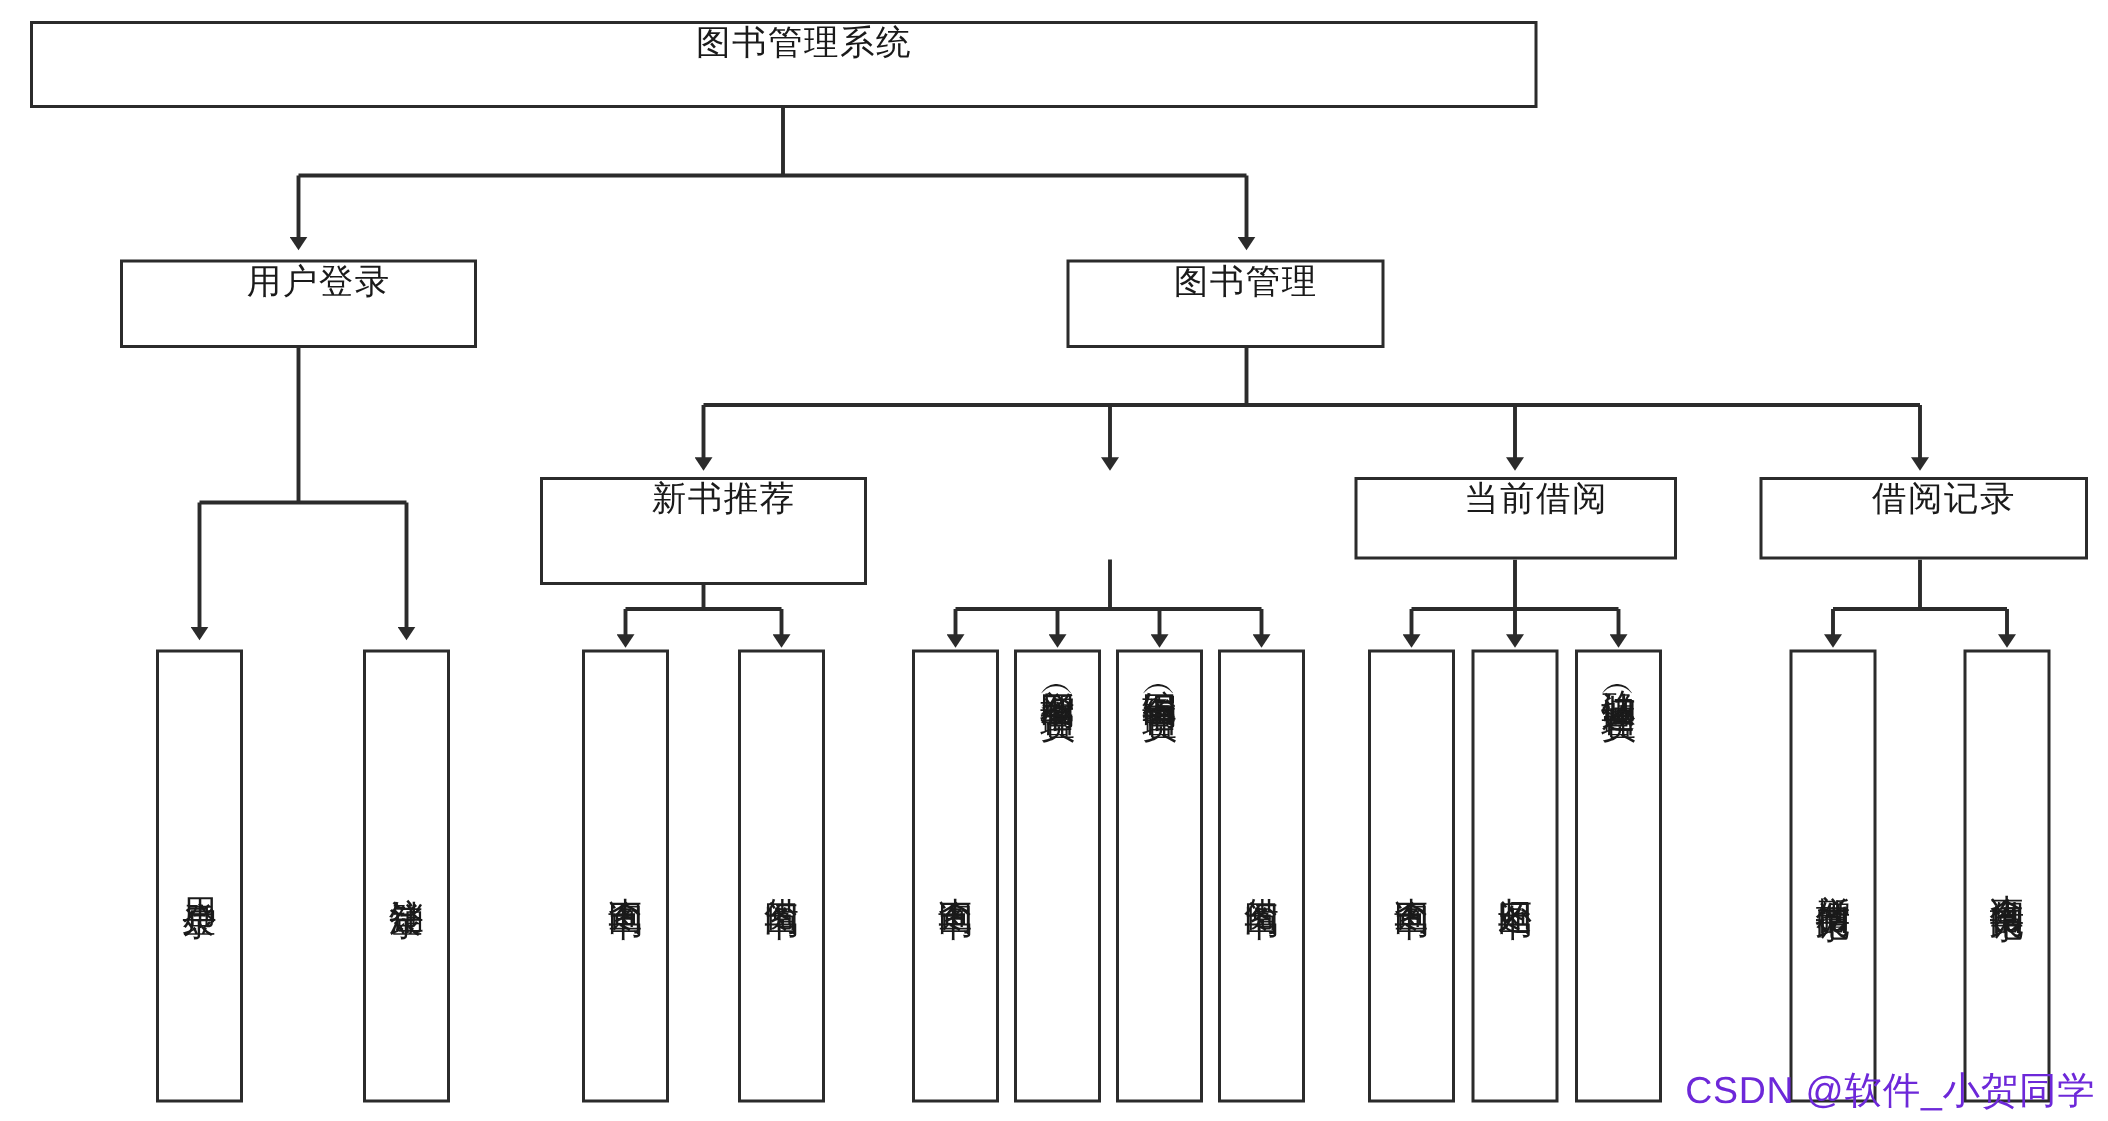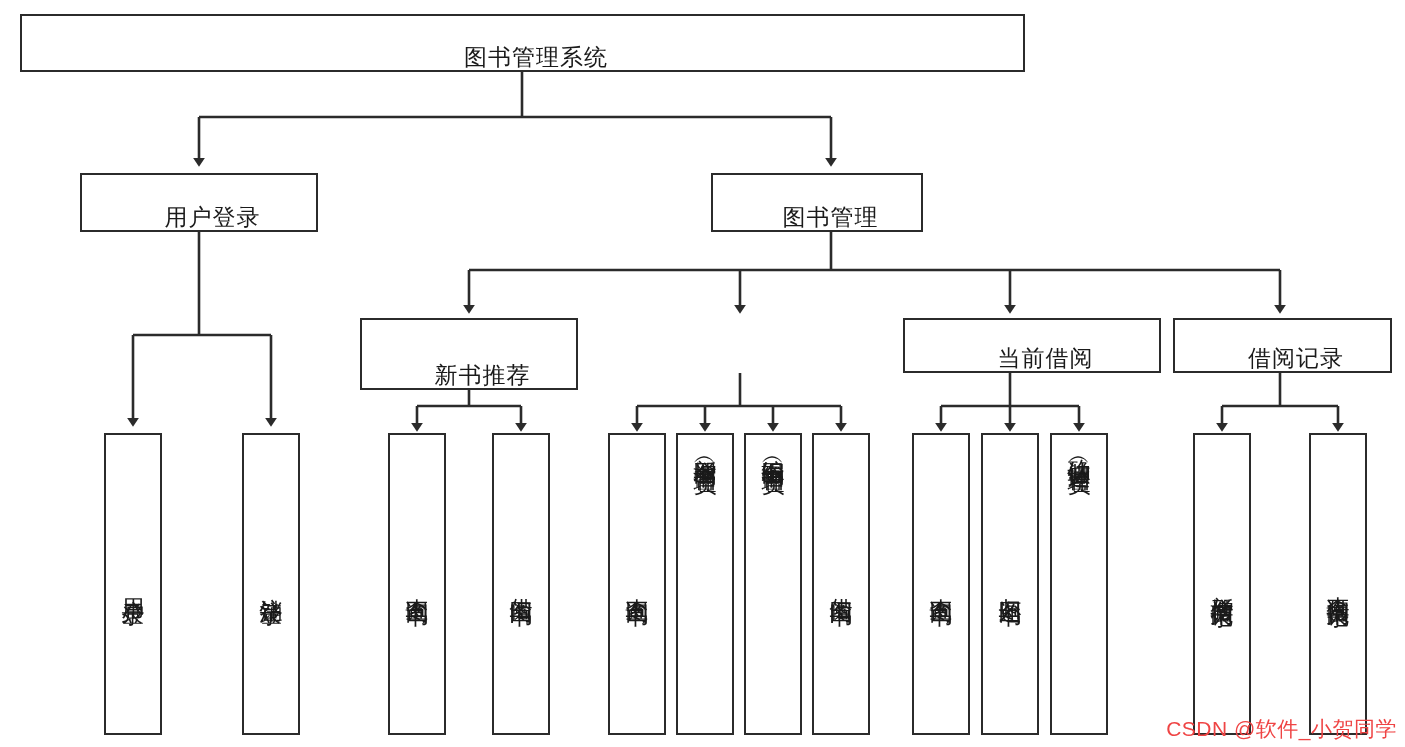--- a/index.html
+++ b/index.html
@@ -25,21 +25,21 @@
     width: 1405px;
     height: 747px;
     pointer-events: none;
   }
   .node {
     position: absolute;
     box-sizing: border-box;
     background: #ffffff;
     border: 2px solid #2b2b2b;
     display: flex;
-    align-items: flex-end;
+    align-items: flex-start;
     justify-content: center;
     color: #1a1a1a;
     padding-left: 27px;
   }
   
   .node.horiz .label {
     font-size: 23px;
     line-height: 1.1;
     letter-spacing: 1px;
     white-space: nowrap;
@@ -62,22 +62,22 @@
     font-size: 23px;
     line-height: 1.18;
     letter-spacing: 2px;
     white-space: nowrap;
     height: auto;
   }
   .watermark {
     position: absolute;
     right: 8px;
     bottom: 4px;
-    font-size: 21px;
-    color: #ef4444;
+    font-size: 25px;
+    color: #6d28d9;
     white-space: nowrap;
     letter-spacing: 0.5px;
     pointer-events: none;
   }
 </style>
 </head>
 <body>
 
 <div id="canvas">
 
@@ -142,21 +142,21 @@
 
   <div class="node horiz" style="left:711px; top:173px; width:212px; height:59px;">
     <span class="label">图书管理</span>
   </div>
 
   <div class="node horiz" style="left:360px; top:318px; width:218px; height:72px;">
     <span class="label">新书推荐</span>
   </div>
 
 
-  <div class="node horiz" style="left:903px; top:318px; width:258px; height:55px;">
+  <div class="node horiz" style="left:903px; top:318px; width:215px; height:55px;">
     <span class="label">当前借阅</span>
   </div>
 
   <div class="node horiz" style="left:1173px; top:318px; width:219px; height:55px;">
     <span class="label">借阅记录</span>
   </div>
 
   <div class="node vert" style="left:104px; top:433px; width:58px; height:302px;">
     <span class="label">用户登录</span>
   </div>

